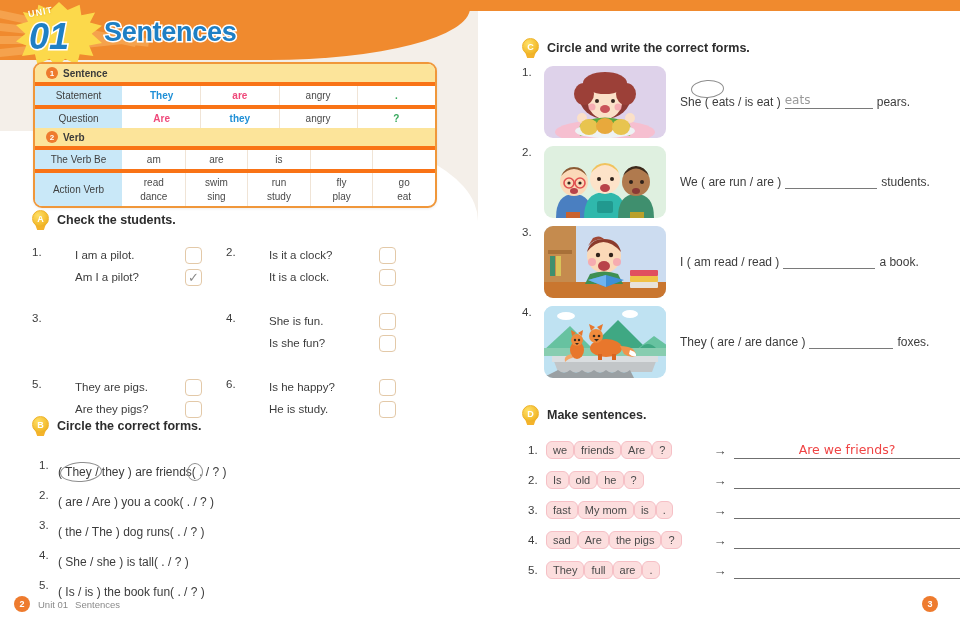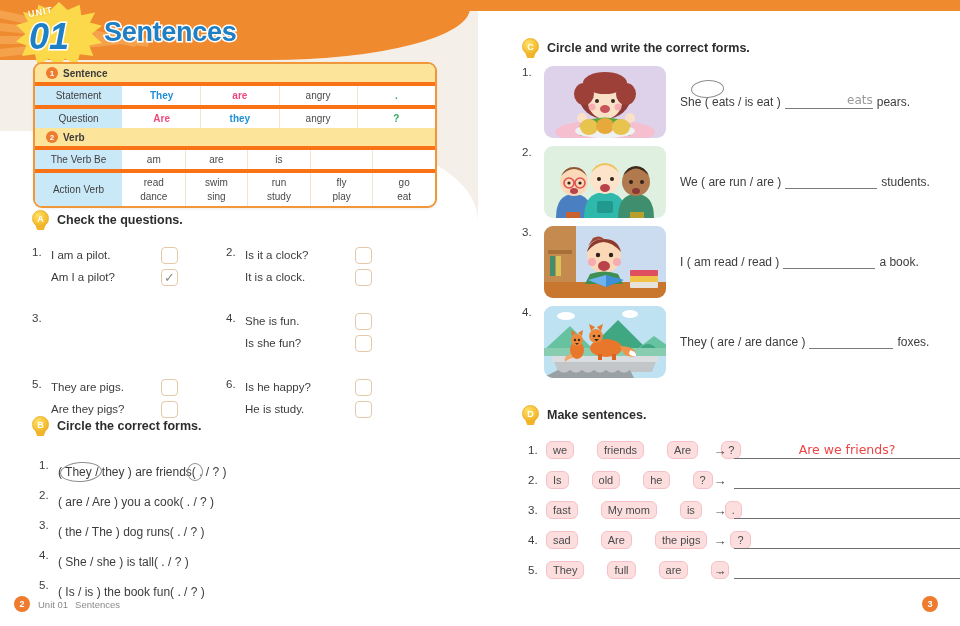--- a/index.html
+++ b/index.html
@@ -170,21 +170,21 @@
   .sec-a { position: absolute; left: 32px; top: 210px; width: 400px; }
   .qgrid {
     margin-top: 14px;
     display: grid; grid-template-columns: 190px 190px;
     row-gap: 22px; column-gap: 4px;
   }
   .qitem { display: flex; }
   .qnum { width: 19px; flex: 0 0 19px; font-size: 11.5px; color: #3c3c3c; padding-top: 2px; }
   .qlines { flex: 1; }
   .qline { display: flex; align-items: center; height: 22px; }
-  .qtext { font-size: 11.5px; color: #3c3c3c; width: 110px; }
+  .qtext { font-size: 11.5px; color: #3c3c3c; width: 110px; margin-left: 24px; }
   .cbox {
     width: 17px; height: 17px;
     border: 1.5px solid #e3c9a8; border-radius: 4px;
     background: #fff;
     display: flex; align-items: center; justify-content: center;
     font-size: 13px; color: #8a8a8a; line-height: 1;
   }
 
   
   .sec-b { position: absolute; left: 32px; top: 416px; width: 400px; }
@@ -216,30 +216,30 @@
     padding-left: 14px; position: relative;
   }
   .blank {
     display: inline-block;
     border-bottom: 1.3px solid #7a7a7a;
     height: 14px; margin: 0 4px;
     position: relative;
   }
   .answ {
     position: absolute; left: 0; right: 0; bottom: 1px;
-    text-align: right; font-size: 12px; color: #9a9a9a;
+    text-align: left; font-size: 12px; color: #9a9a9a;
     font-family: "DejaVu Sans", sans-serif;
     margin-top: 40px;
   }
 
   
   .sec-d { position: absolute; left: 22px; top: 405px; width: 438px; }
   .ditem { display: flex; align-items: center; height: 30px; }
   .dnum { width: 24px; flex: 0 0 24px; font-size: 11.5px; color: #3c3c3c; padding-left: 6px; }
-  .tiles { display: flex; gap: 23px; align-items: center; width: 160px; }
+  .tiles { display: flex; gap: 0; align-items: center; width: 160px; }
   .tile {
     background: #fcdede; border: 1px solid #f6c0c6;
     border-radius: 6px; padding: 2px 6px;
     font-size: 11px; color: #4a4a4a; white-space: nowrap;
   }
   .arrow { width: 28px; text-align: center; font-size: 13px; color: #4a4a4a; }
   .dblank {
     flex: 1; border-bottom: 1.2px solid #6f6f6f;
     height: 17px; position: relative;
   }
@@ -357,21 +357,21 @@
       </div>
     </div>
   </div>
 
   <div class="sec-a">
     <div class="section-title">
       <span class="medal">
         <span class="medal-ribbon"></span>
         <span class="medal-circle">A</span>
       </span>
-      <span>Check the questions.</span>
+      <span>Check the students.</span>
     </div>
     <div class="qgrid">
 
       <div class="qitem">
         <div class="qnum">1.</div>
         <div class="qlines">
           <div class="qline">
             <span class="qtext">I am a pilot.</span>
             <span class="cbox"></span>
           </div>

